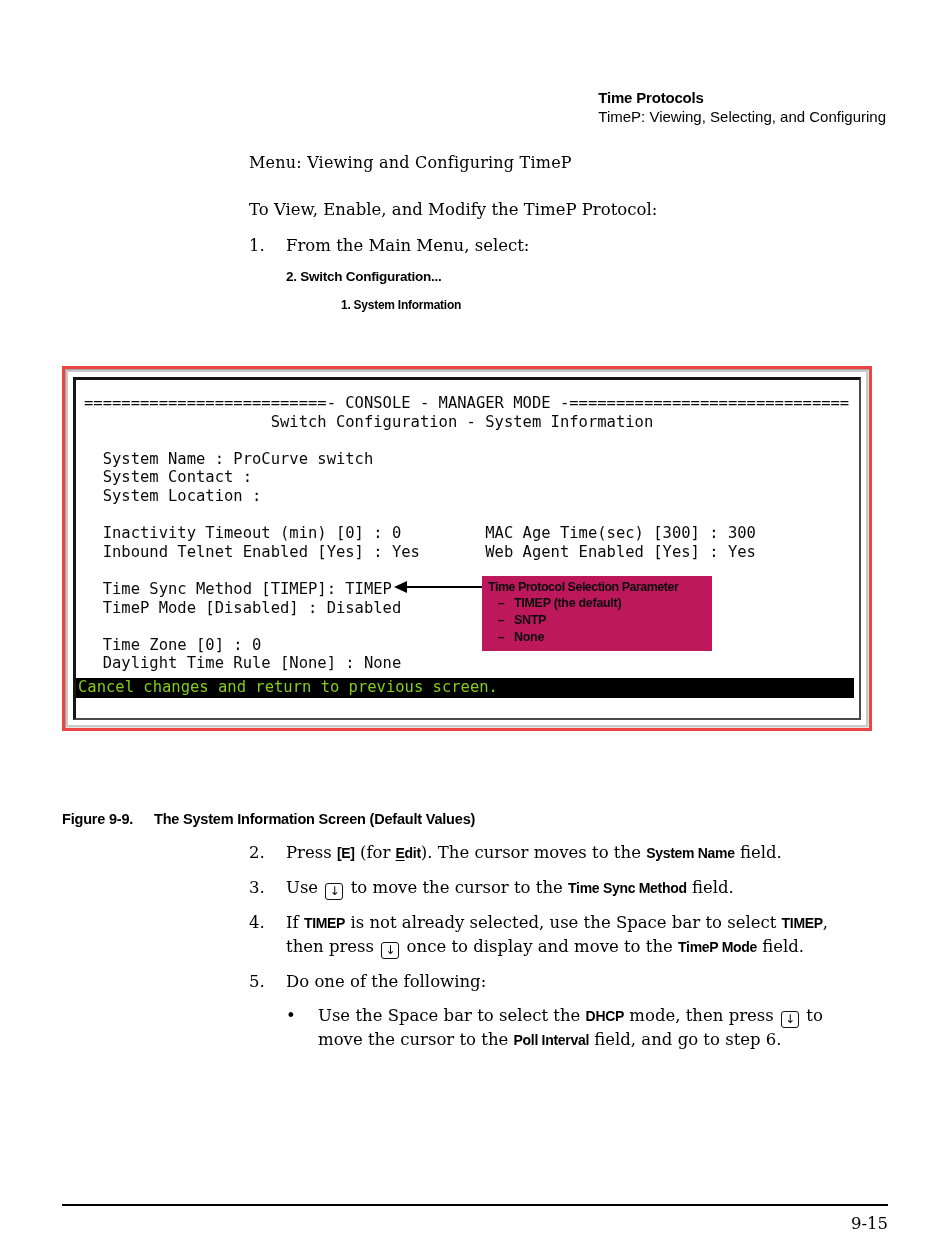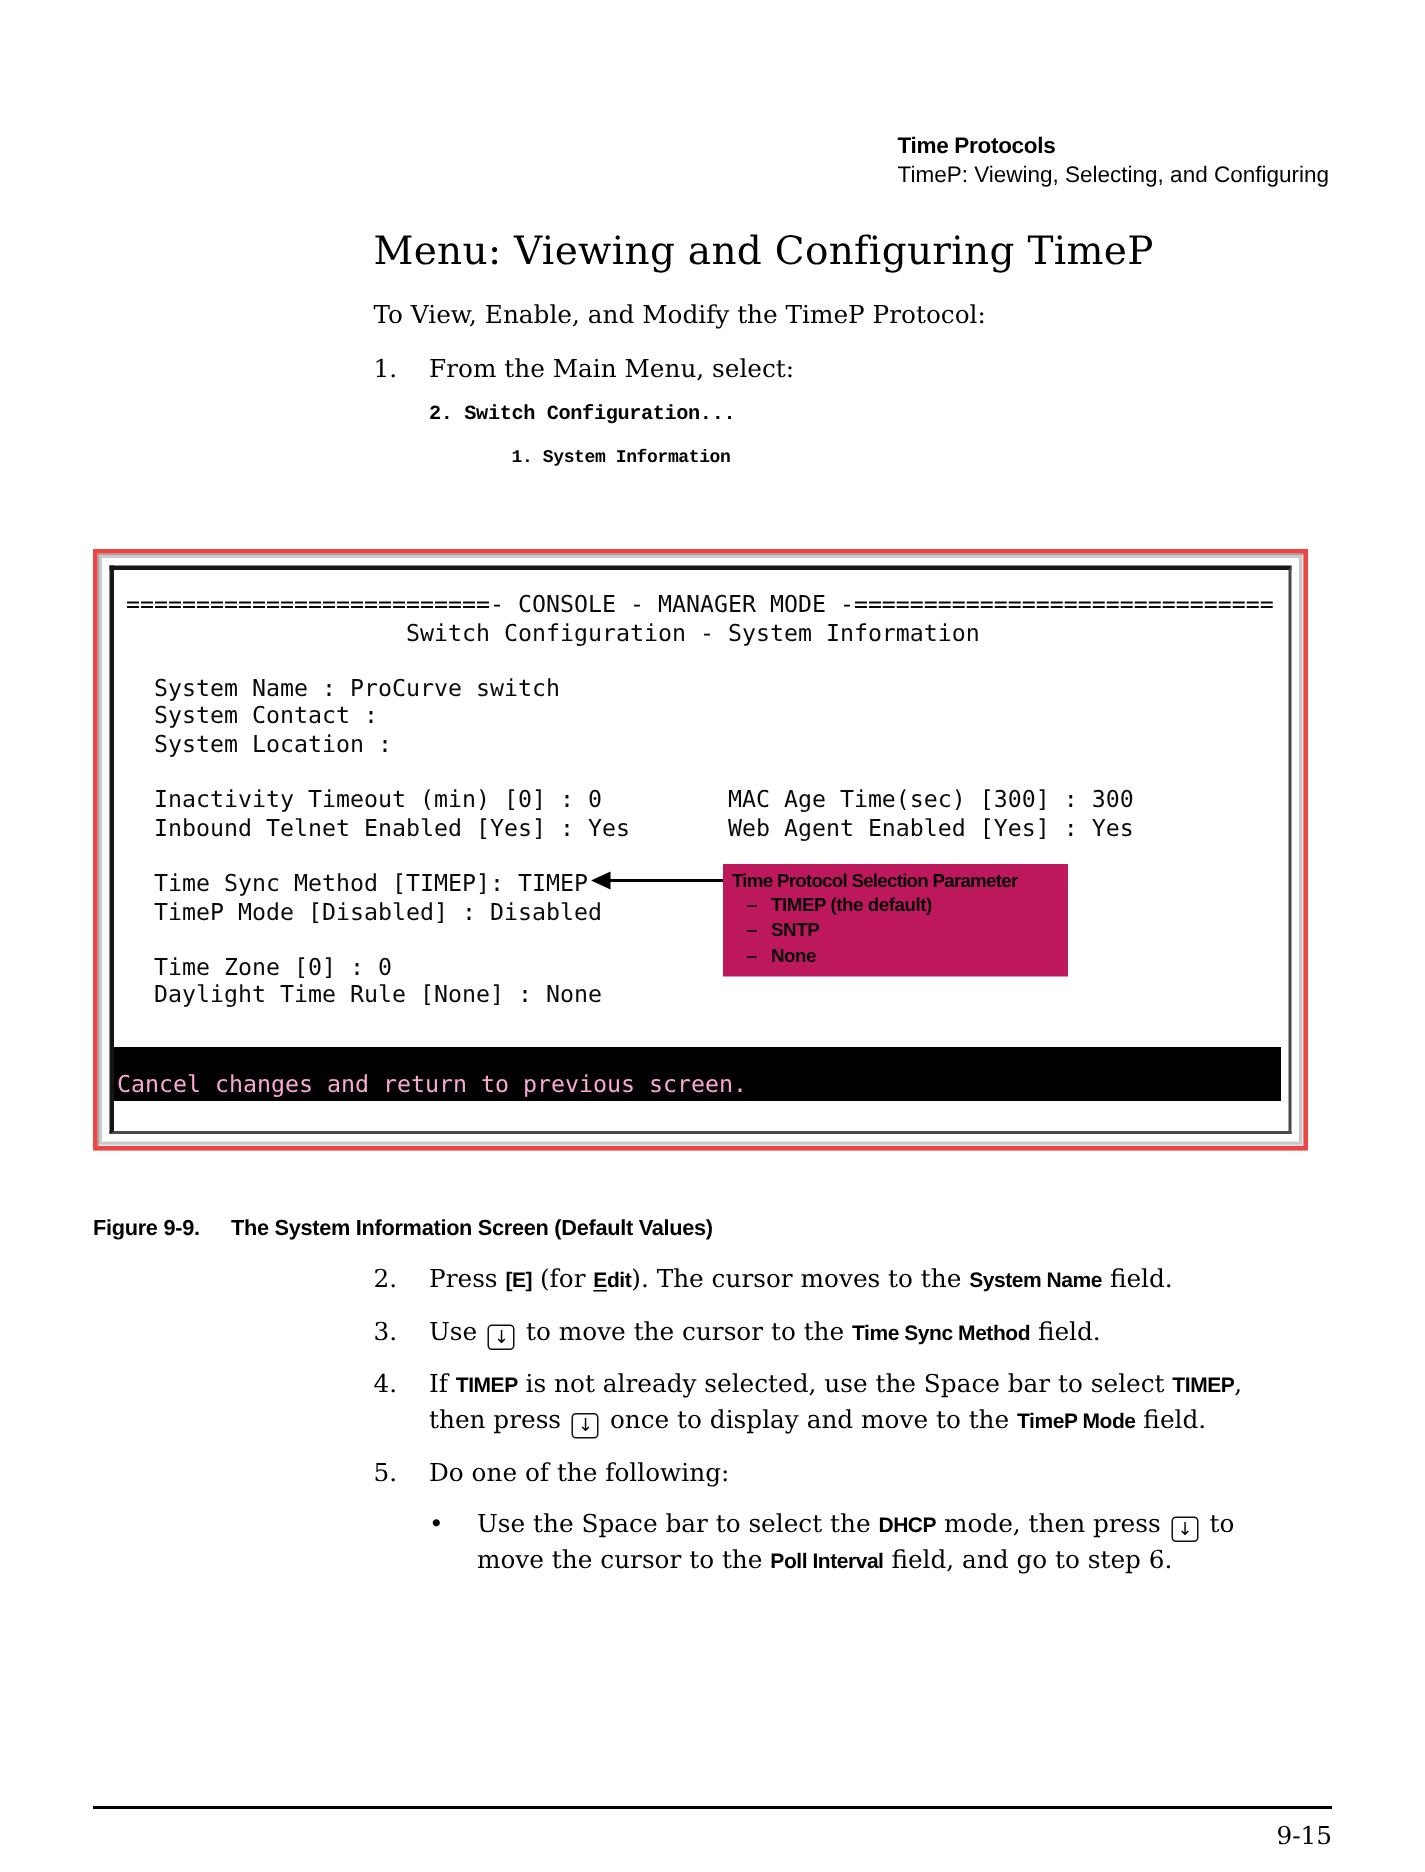--- a/index.html
+++ b/index.html
@@ -9,46 +9,46 @@
     background:#ffffff; color:#000;
     font-family:"DejaVu Serif", serif;
   }
 
   
   .running-head { position:absolute; top:88px; right:64px; text-align:left; }
   .rh-chapter { font-family:"Liberation Sans",sans-serif; font-weight:bold; font-size:15px; line-height:19px; letter-spacing:-0.2px; }
   .rh-section { font-family:"Liberation Sans",sans-serif; font-size:15px; line-height:20px; }
 
   
-  .title { position:absolute; left:249px; top:153px; margin:0; font-weight:400; font-size:26px; letter-spacing:0.2px; }
+  .title { position:absolute; left:249px; top:153px; margin:0; font-weight:400; font-size:16px; letter-spacing:0.2px; }
   .intro { position:absolute; left:249px; top:200px; margin:0; font-size:16.5px; }
 
   
   .step1 { position:absolute; left:249px; top:236px; }
   .srow { display:flex; font-size:16.5px; }
   .snum { width:37px; flex:none; }
-  .bsans { font-family:Liberation Mono, monospace; font-weight:bold; letter-spacing:-0.25px; }
+  .bsans { font-family:Liberation Sans, sans-serif; font-weight:bold; letter-spacing:-0.25px; }
   .menu1 { margin:14px 0 0 37px; font-size:13.5px; }
   .menu2 { margin:14px 0 0 92px; font-size:12px; }
 
   
   .fig { position:absolute; left:62px; top:366px; width:810px; margin:0; }
   .fig-frame { border:3px solid #ef4444; background:#c9c9c9; padding:3px;
                box-shadow: inset 1px 1px 0 #a2a2a2, inset -1px -1px 0 #e6e6e6; }
   .fig-white { background:#fff; padding:5px; }
   .console { position:relative; background:#fff;
              border:3px solid #161616; border-right:2px solid #4a4a4a; border-bottom:2px solid #4a4a4a;
              font-family:"DejaVu Sans Mono",monospace; font-size:15.5px; line-height:18.6px;
              padding-bottom:20px; color:#0a0a0a; }
   .console-body { margin:0; padding:14px 0 0 8px; font:inherit; line-height:inherit; }
   .actions-row { padding-left:8px; white-space:pre; }
   .seg-inv { background:#000; color:#fff; padding:1px 6px; }
   .seg-u { text-decoration:underline; text-underline-offset:2px; }
-  .status-bar { margin-top:25px; margin-right:5px; background:#000; color:#f9a8d4;
-                padding:16px 4px 1px 2px; white-space:pre; }
+  .status-bar { margin-top:5px; margin-right:5px; background:#000; color:#84cc16;
+                padding:0 4px 1px 2px; white-space:pre; }
   .help-line { padding-left:2px; white-space:pre; }
 
   
   .callout { position:absolute; left:406px; top:196px; width:230px; background:#be185d;
              padding:3px 4px 5px 6px; font-family:"Liberation Sans",sans-serif; }
   .callout-title { font-weight:bold; font-size:12.5px; line-height:16px; letter-spacing:-0.5px; white-space:nowrap; }
   .callout-item { display:flex; font-weight:bold; font-size:12.5px; line-height:17px; letter-spacing:-0.3px; }
   .callout-dash { width:26px; text-align:center; flex:none; }
   .callout-arrow { position:absolute; left:318px; top:201px; width:88px; height:12px; }
   .arrow-shaft { position:absolute; left:10px; right:0; top:4.5px; height:2.5px; background:#000; }

